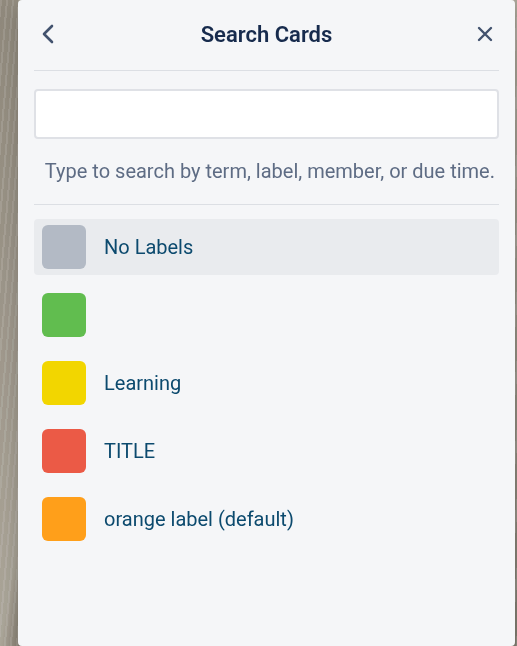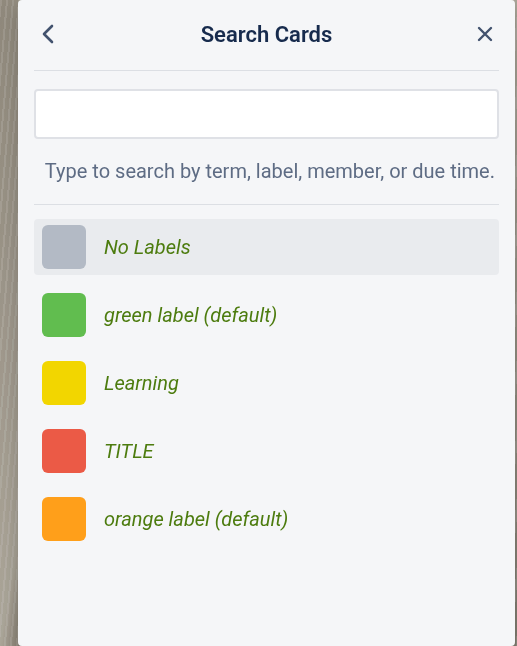--- a/index.html
+++ b/index.html
@@ -94,22 +94,21 @@
   }
   .label-item:last-child { margin-bottom: 0; }
   .label-item.selected { background: #e9ebee; }
   .swatch {
     width: 44px; height: 44px;
     border-radius: 6px;
     flex: 0 0 auto;
   }
   .label-text {
     font-size: 20px;
-    color: #4d7c0f;
-    font-style: italic;
+    color: #0c4a6e;
   }
 </style>
 </head>
 <body>
 
 <div class="backdrop"></div>
 
 <div class="popover">
 
   <div class="popover-header">
@@ -138,21 +137,20 @@
 
   <hr class="hr tight">
 
   <div class="label-list">
       <div class="label-item selected">
         <div class="swatch" style="background: rgb(179, 186, 197);"></div>
         <div class="label-text">No Labels</div>
       </div>
       <div class="label-item">
         <div class="swatch" style="background: rgb(97, 189, 79);"></div>
-        <div class="label-text">green label (default)</div>
       </div>
       <div class="label-item">
         <div class="swatch" style="background: rgb(242, 214, 0);"></div>
         <div class="label-text">Learning</div>
       </div>
       <div class="label-item">
         <div class="swatch" style="background: rgb(235, 90, 70);"></div>
         <div class="label-text">TITLE</div>
       </div>
       <div class="label-item">

